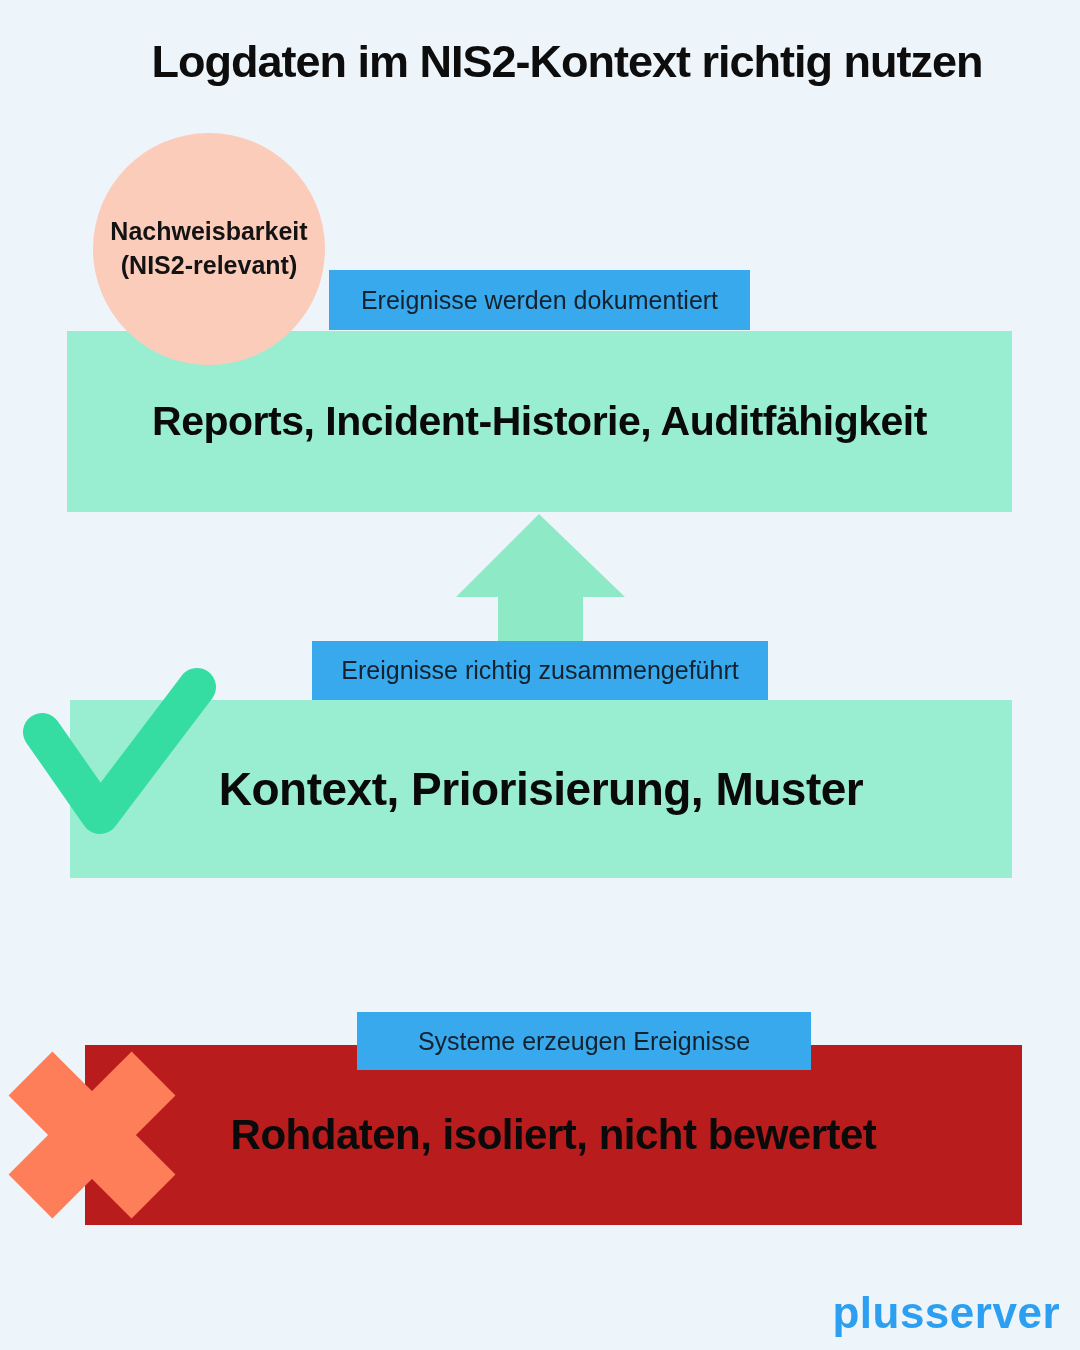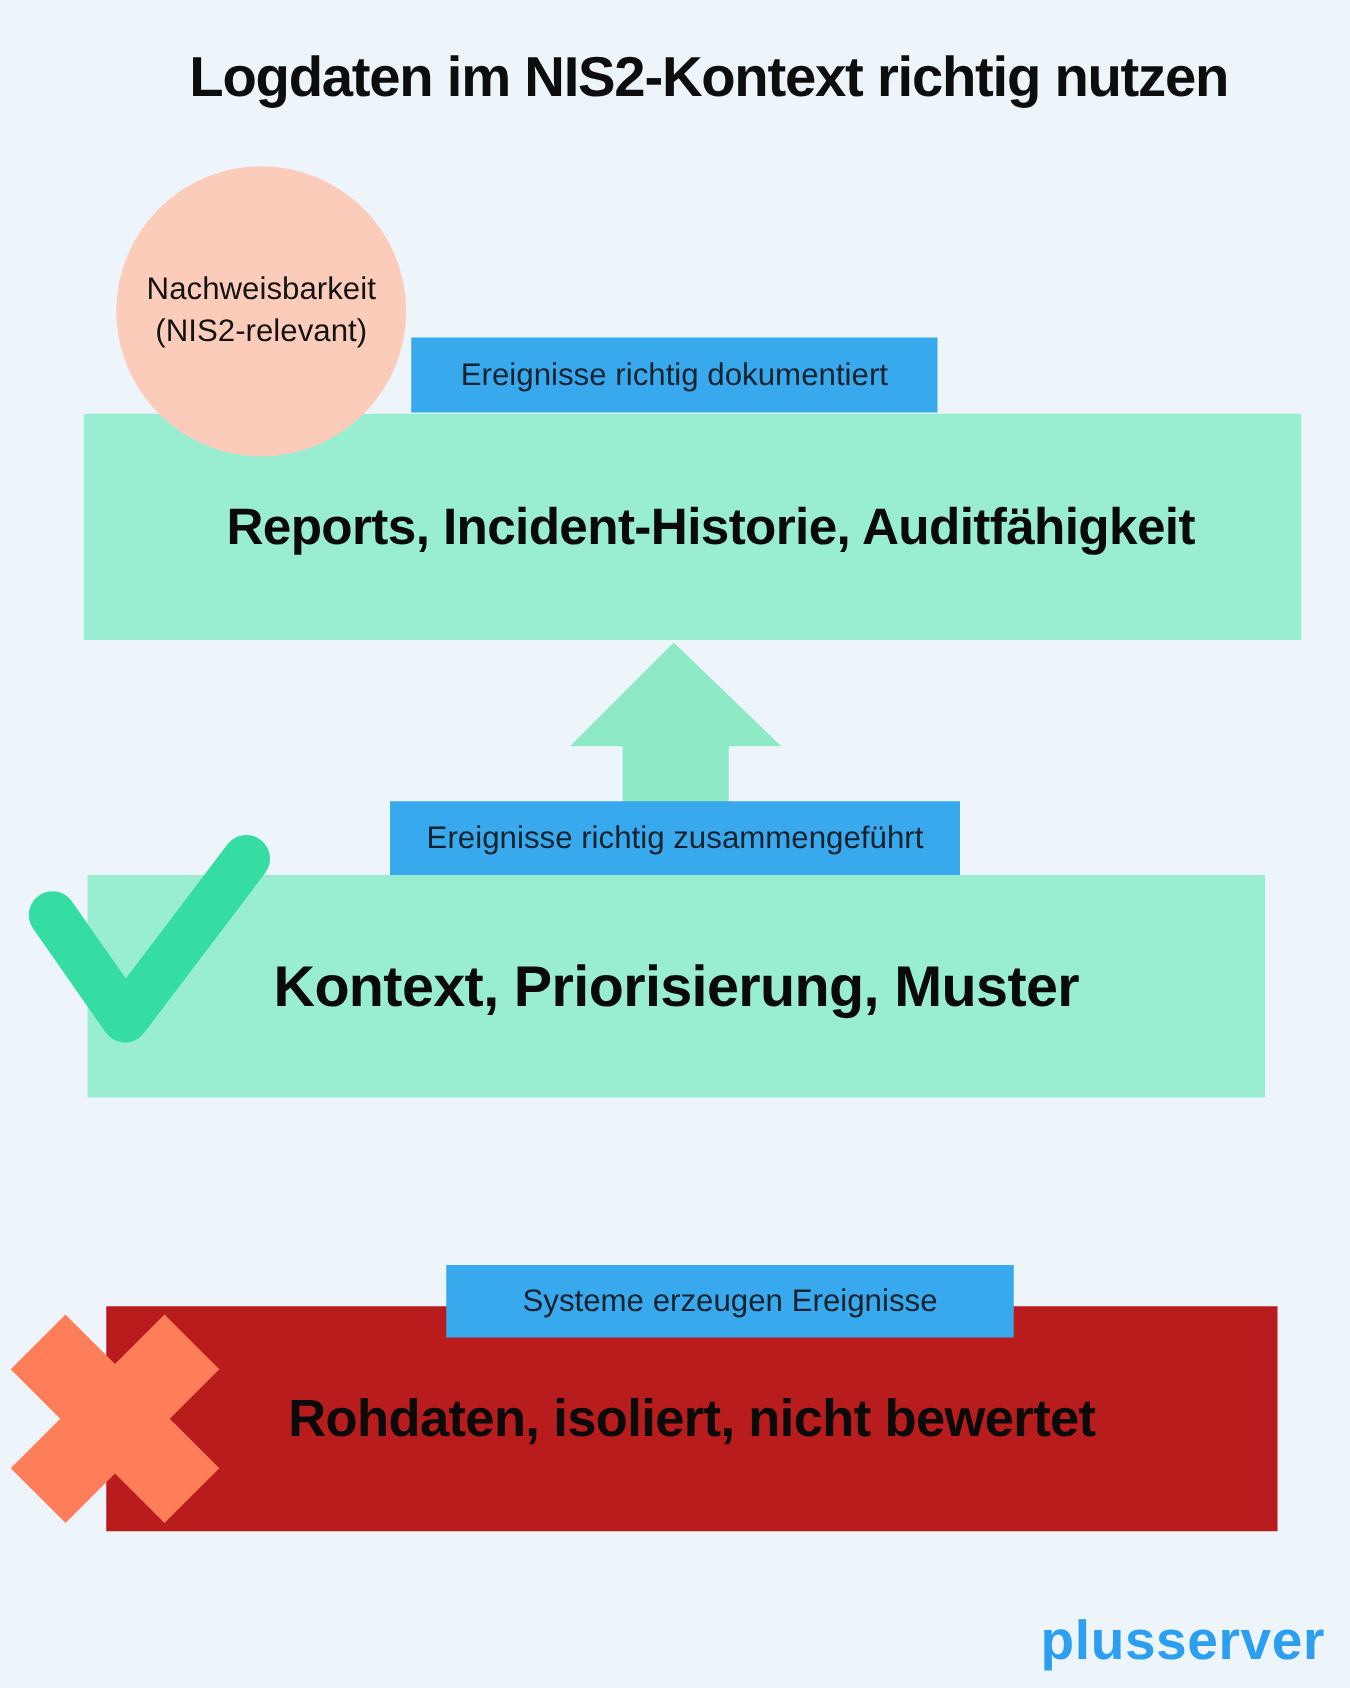--- a/index.html
+++ b/index.html
@@ -21,21 +21,21 @@
 
   .badge-circle{
     position:absolute;left:93px;top:133px;
     width:232px;height:232px;border-radius:50%;
     background:#fcccbb;
     display:flex;align-items:center;justify-content:center;
     text-align:center;
     z-index:3;
   }
   .badge-text{
-    font-size:25px;font-weight:400;color:#131313;line-height:1.35;
+    font-size:25px;font-weight:700;color:#131313;line-height:1.35;
     white-space:pre-line;
   }
 
   .step-label{
     position:absolute;
     background:#37a9ec;
     display:flex;align-items:center;justify-content:center;
     font-size:25px;font-weight:400;color:#15222e;
     z-index:2;
   }
@@ -44,21 +44,21 @@
   .label-3{left:357px;top:1012px;width:454px;height:58px;}
 
   .stage-box{
     position:absolute;
     display:flex;align-items:center;justify-content:center;
     text-align:center;
     font-weight:800;color:#0a0a0a;
     z-index:1;
   }
   .box-mint{background:#99edd0;}
-  .box-1{left:67px;top:331px;width:945px;height:181px;font-size:41px;letter-spacing:-0.5px;padding-left:29px;}
+  .box-1{left:67px;top:331px;width:945px;height:181px;font-size:41px;letter-spacing:-0.5px;}
   .box-2{left:70px;top:700px;width:942px;height:178px;font-size:46px;letter-spacing:-0.5px;}
   .box-3{left:85px;top:1045px;width:937px;height:180px;font-size:42px;letter-spacing:-0.5px;background:#b91c1c;}
 
   .arrow-svg{position:absolute;left:440px;top:510px;z-index:1;}
   .check-svg{position:absolute;left:10px;top:655px;z-index:4;}
   .cross-svg{position:absolute;left:5px;top:1045px;z-index:4;}
 
   .brand-logo{
     position:absolute;right:20px;top:1288px;
     font-size:44px;font-weight:700;letter-spacing:0.5px;
@@ -70,21 +70,21 @@
 
 <div class="stage">
 
   <div class="page-title">Logdaten im NIS2-Kontext richtig nutzen</div>
 
   <div class="badge-circle">
     <div class="badge-text">Nachweisbarkeit
 (NIS2-relevant)</div>
   </div>
 
-  <div class="step-label label-1">Ereignisse richtig dokumentiert</div>
+  <div class="step-label label-1">Ereignisse werden dokumentiert</div>
   <div class="stage-box box-mint box-1">Reports, Incident-Historie, Auditfähigkeit</div>
 
   <svg class="arrow-svg" width="200" height="135" viewBox="0 0 200 135">
     <polygon points="99,4 185,87 143,87 143,132 58,132 58,87 16,87" fill="#8de9c6"></polygon>
   </svg>
 
   <div class="step-label label-2">Ereignisse richtig zusammengeführt</div>
   <div class="stage-box box-mint box-2">Kontext, Priorisierung, Muster</div>
 
   <svg class="check-svg" width="230" height="200" viewBox="0 0 230 200">

